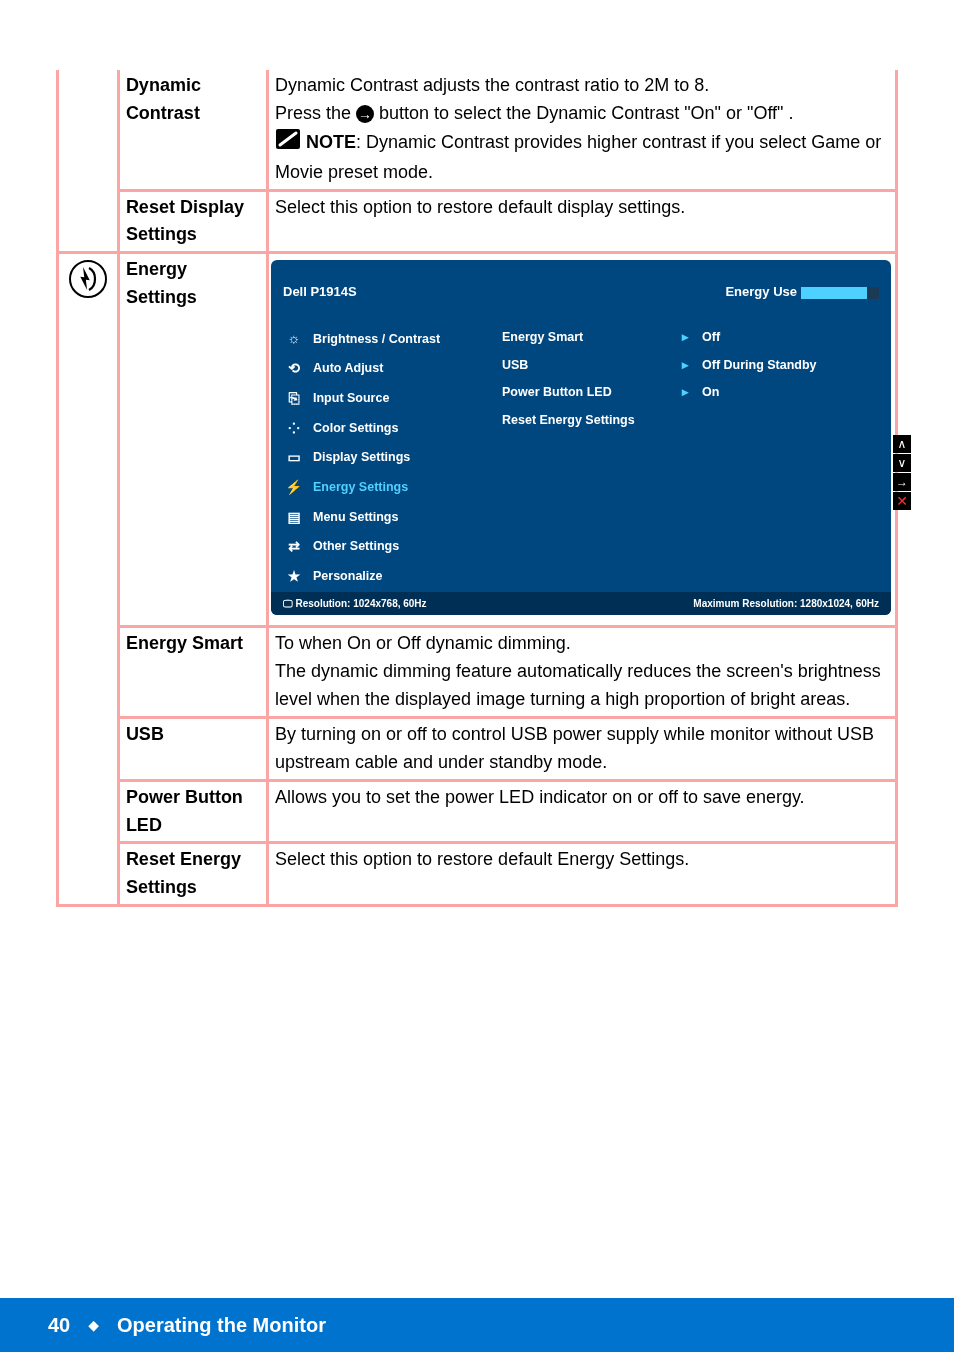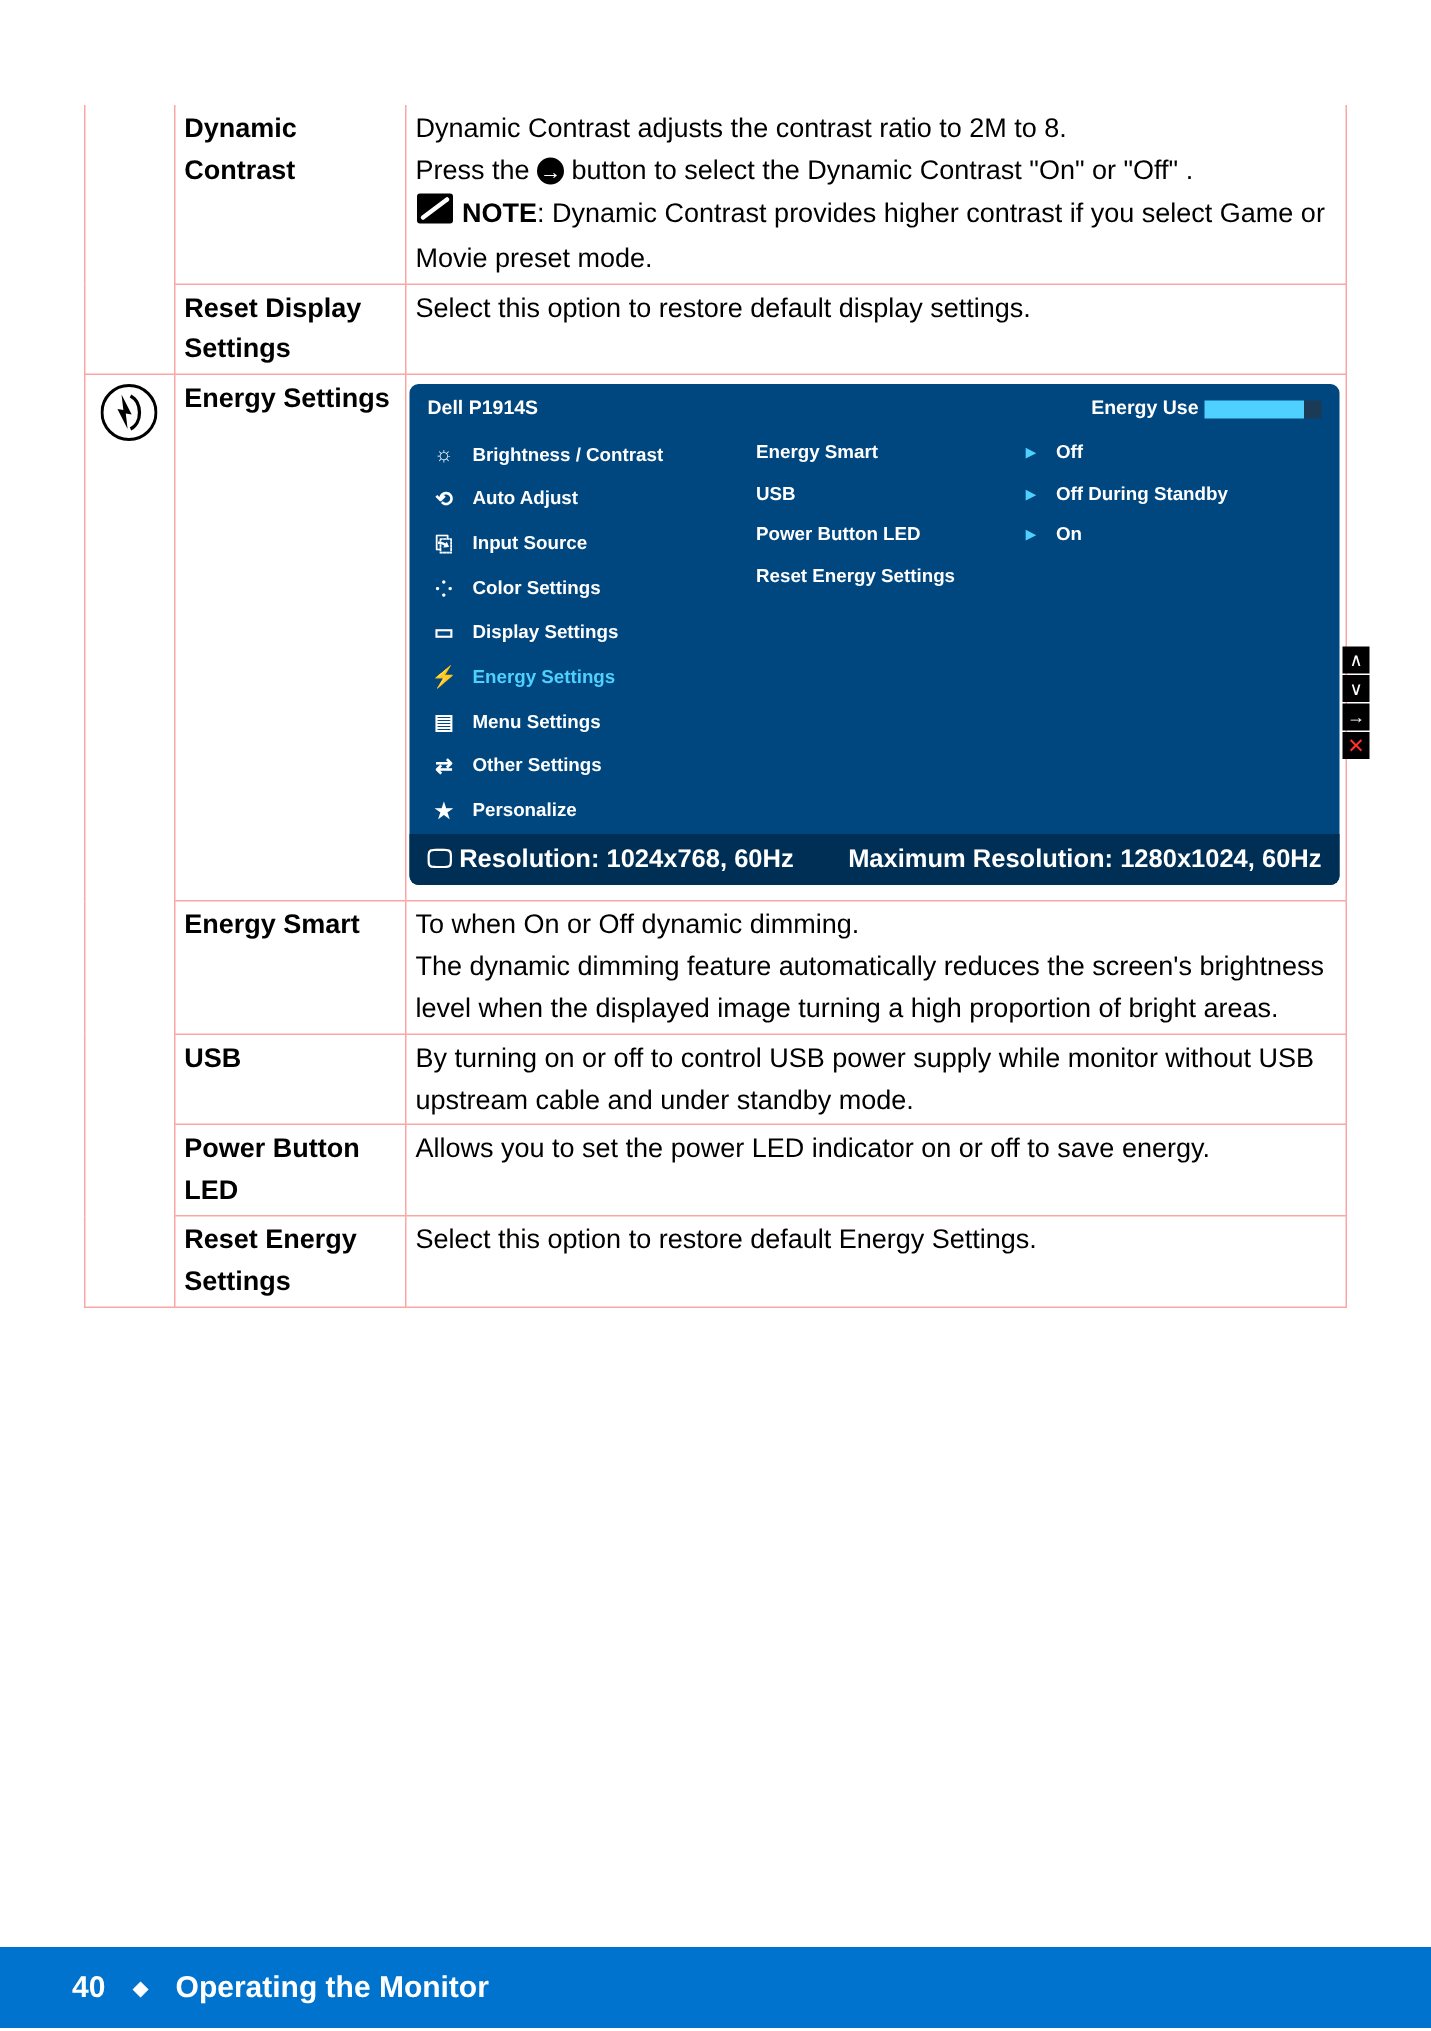--- a/index.html
+++ b/index.html
@@ -14,21 +14,21 @@
   }
   .content {
     padding: 70px 56px 0 56px;
   }
   table.main {
     border-collapse: collapse;
     width: 100%;
     font-size: 18px;
   }
   table.main > tbody > tr > td {
-    border: 1px solid #fca5a5;
+    border: 3px solid #fca5a5;
     vertical-align: top;
     padding: 2px 6px 2px 6px;
     line-height: 1.55;
   }
   .col-icon { width: 48px; text-align: center; vertical-align: top !important; }
   .col-name { width: 150px; font-weight: 700; }
   .col-desc {  }
 
   .note-icon {
     display: inline-block;
@@ -50,21 +50,21 @@
   .osd {
     background:#00467f;
     color:#fff;
     border-radius:6px;
     font-family: Arial, sans-serif;
     font-size: 13px;
     width: 620px;
     margin: 2px 0 4px -2px;
     position: relative;
   }
-  .osd-header { display:flex; justify-content:space-between; padding:6px 12px; font-weight:700; }
+  .osd-header { display:flex; justify-content:space-between; padding:22px 12px; font-weight:700; }
   .osd-body { display:flex; }
   .osd-left { width: 225px; }
   .osd-row {
     display:flex; align-items:center; gap:10px;
     padding: 4px 10px 4px 14px;
     font-weight: 600;
     font-size: 12.5px;
   }
   .osd-row.energy { color:#4fd1ff; }
   .osd-ic { width:18px; text-align:center; font-size:14px; }
@@ -72,21 +72,21 @@
   .osd-opt { display:flex; align-items:center; padding:4px 6px; font-size:12.5px; font-weight:600; }
   .osd-opt .lbl { flex:0 0 180px; }
   .osd-opt .arr { flex: 0 0 20px; color:#4fd1ff; }
   .osd-opt .val { flex:1; }
   .osd-footer{
     background:#002f55;
     display:flex;
     justify-content:space-between;
     padding:4px 12px;
     font-weight:700;
-    font-size:17px;
+    font-size:10px;
     border-bottom-left-radius:6px;
     border-bottom-right-radius:6px;
   }
   .eng-bar {
     display:inline-block;
     width:78px; height:12px;
     background:linear-gradient(to right,#4fd1ff 0%,#4fd1ff 85%,#1a3a55 85%,#1a3a55 100%);
     vertical-align:middle;
     margin-left:4px;
   }

